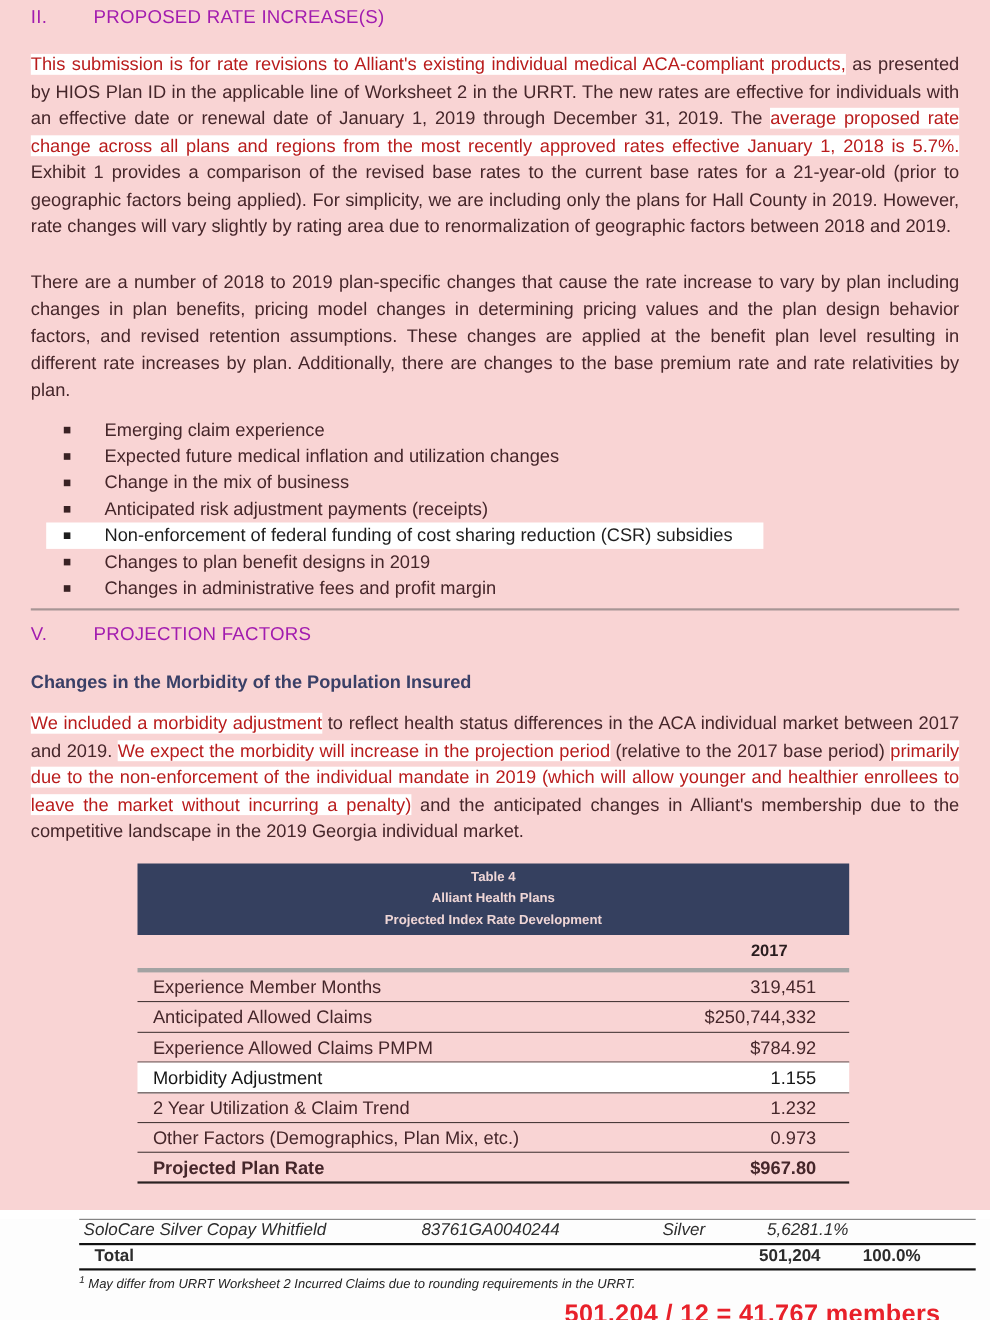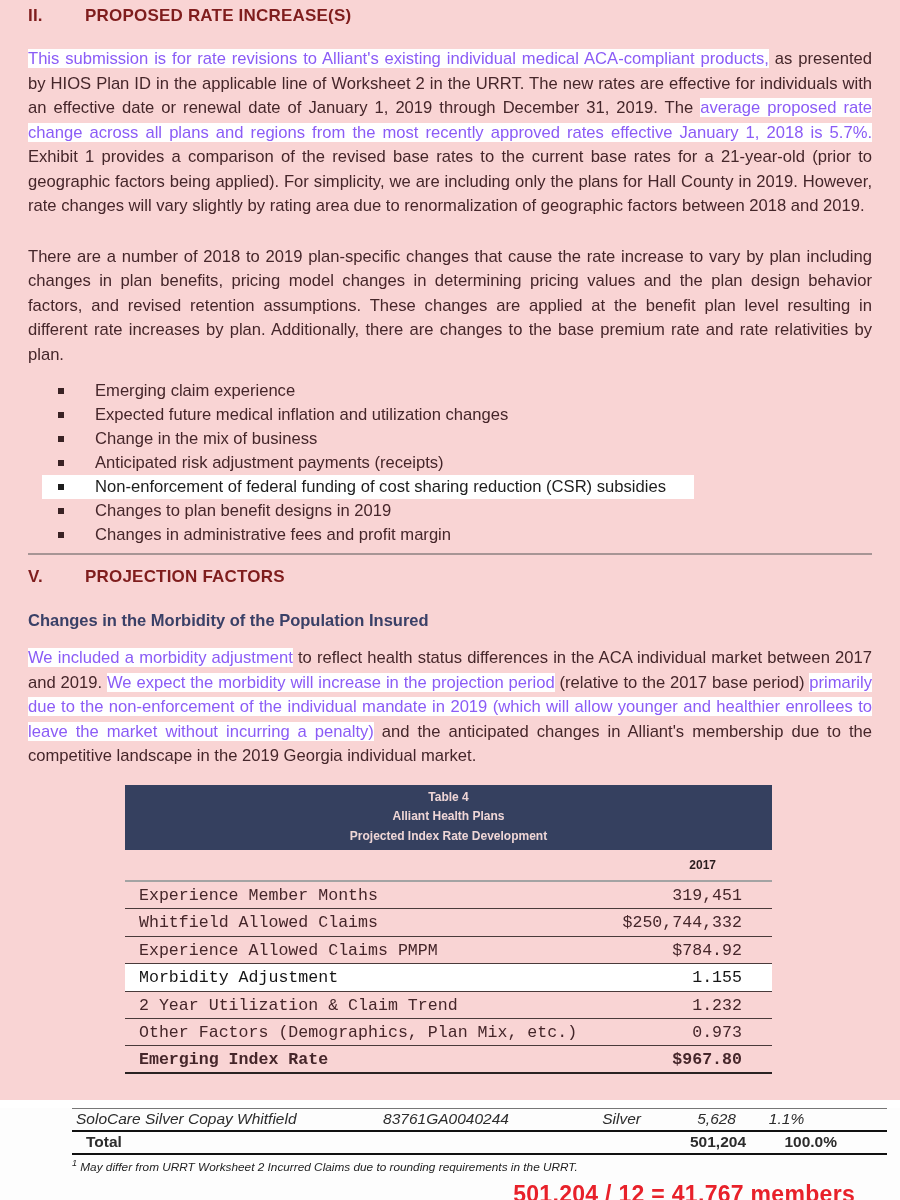--- a/index.html
+++ b/index.html
@@ -3,65 +3,65 @@
 <meta charset="utf-8">
 <style>
   html,body { margin:0; padding:0; }
   body { width:900px; font-family:"Liberation Sans", sans-serif; background:#fff; }
   .page { position:relative; width:900px; height:1200px; overflow:hidden; background:#fff; }
 
   
   .pink { box-sizing:border-box; width:900px; height:1100px; background:#f9d4d4;
           padding:6px 28px 0 28px; color:#45262a; overflow:hidden; }
 
-  .heading-row { display:flex; font-weight:bold; font-size:17px; color:#7f1d1d; letter-spacing:.2px; }
+  .heading-row { display:flex; font-weight:normal; font-size:17px; color:#a21caf; letter-spacing:.2px; }
   .heading-row .h-num { width:57px; flex:0 0 57px; }
 
   p.body { margin:0; font-size:16.6px; line-height:24.5px; text-align:justify; }
   .m-p1 { margin-top:21px !important; }
   .m-p2 { margin-top:26px !important; }
   .m-intro { margin-top:12px !important; text-align:left !important; }
 
-  .hl { background:#ffffff; color:#8b5cf6; }
+  .hl { background:#ffffff; color:#b91c1c; }
 
   ul.reasons { list-style:none; margin:12px 0 0 0; padding:0; }
   ul.reasons li { position:relative; padding-left:67px; font-size:16.6px; line-height:24px; }
   ul.reasons li::before { content:""; position:absolute; left:30px; top:9px; width:6px; height:6px; background:#3a2224; }
   ul.reasons li.hl-li { background:#ffffff; color:#1d1d1d; width:fit-content;
                         margin-left:14px; padding-left:53px; padding-right:28px; }
   ul.reasons li.hl-li::before { left:16px; background:#1d1d1d; }
 
   .divider { margin-top:6px; border-top:2.5px solid #a79595; }
   .m-h5 { margin-top:12px; }
   .subheading { margin-top:24px; font-weight:bold; font-size:16.5px; color:#3a4067; }
   .m-p3 { margin-top:16px !important; }
 
   
   .table4 { margin:16px 0 0 97px; width:647px; }
   .t4-header { background:#35405f; color:#efd6d6; text-align:center; font-weight:bold;
                font-size:12px; line-height:19.5px; padding:3px 0 4px 0; }
-  .t4-year { font-weight:bold; font-size:12px; color:#2a1d1f; text-align:right;
+  .t4-year { font-weight:bold; font-size:15px; color:#2a1d1f; text-align:right;
              padding-right:56px; line-height:30px; height:30px; box-sizing:border-box; }
-  .t4-body { border-top:2px solid #a3a3a3;font-family:Liberation Mono, monospace; }
+  .t4-body { border-top:4px solid #a3a3a3; }
   .t4-row { display:flex; font-size:16.6px; line-height:27.4px; height:27.4px;
             border-bottom:1px solid #4a3a3a; box-sizing:border-box; }
   .t4-row .t4-label { flex:1; padding-left:14px; white-space:nowrap; }
   .t4-row .t4-value { width:200px; text-align:right; padding-right:30px; white-space:nowrap; }
   .t4-row.hl-row { background:#ffffff; color:#151515; }
   .t4-row.bold-row { font-weight:bold; border-bottom:2.5px solid #2a2222; }
 
   
   .white-strip { box-sizing:border-box; width:900px; height:100px; background:#fdfdfd; color:#2c2c2c; }
   .bt { margin:8px 13px 0 72px; width:815px; font-size:15.5px; }
   .bt-row { display:flex; border-top:1.5px solid #777; padding:1px 0 2px 0;font-style:italic; }
   .bt-row .c-plan  { width:290px; padding-left:4px; }
   .bt-row .c-id    { width:160px; text-align:center; }
   .bt-row .c-metal { width:115px; text-align:right; }
   .bt-row .c-mem   { width:95px;  text-align:right; }
-  .bt-row .c-pct   { flex:1; text-align:center; padding-right:50px; }
+  .bt-row .c-pct   { flex:1; text-align:left; padding-right:50px; }
   .bt-total { display:flex; font-weight:bold; border-top:2.5px solid #111; border-bottom:2.5px solid #111; padding:1px 0 2px 0; }
   .bt-total .c-plan { width:565px; padding-left:14px; }
   .bt-total .c-mem  { width:95px; text-align:right; }
   .bt-total .c-pct  { flex:1; text-align:right; padding-right:50px; }
 
   .footnote { margin:3px 0 0 72px; font-size:11.8px; font-style:italic; color:#222; }
   .footnote sup { font-size:9px; }
 
   .annotation { margin-top:7px; text-align:right; padding-right:45px;
                 color:#e8212a; font-weight:bold; font-size:23px; letter-spacing:.3px; }
@@ -110,41 +110,41 @@
         <div>Alliant Health Plans</div>
         <div>Projected Index Rate Development</div>
       </div>
       <div class="t4-year">2017</div>
       <div class="t4-body">
         <div class="t4-row">
           <span class="t4-label">Experience Member Months</span>
           <span class="t4-value">319,451</span>
         </div>
         <div class="t4-row">
-          <span class="t4-label">Whitfield Allowed Claims</span>
+          <span class="t4-label">Anticipated Allowed Claims</span>
           <span class="t4-value">$250,744,332</span>
         </div>
         <div class="t4-row">
           <span class="t4-label">Experience Allowed Claims PMPM</span>
           <span class="t4-value">$784.92</span>
         </div>
         <div class="t4-row hl-row">
           <span class="t4-label">Morbidity Adjustment</span>
           <span class="t4-value">1.155</span>
         </div>
         <div class="t4-row">
           <span class="t4-label">2 Year Utilization &amp; Claim Trend</span>
           <span class="t4-value">1.232</span>
         </div>
         <div class="t4-row">
           <span class="t4-label">Other Factors (Demographics, Plan Mix, etc.)</span>
           <span class="t4-value">0.973</span>
         </div>
         <div class="t4-row bold-row">
-          <span class="t4-label">Emerging Index Rate</span>
+          <span class="t4-label">Projected Plan Rate</span>
           <span class="t4-value">$967.80</span>
         </div>
       </div>
     </div>
 
   </div>
 
   <div class="white-strip">
     <div class="bt">
       <div class="bt-row">

